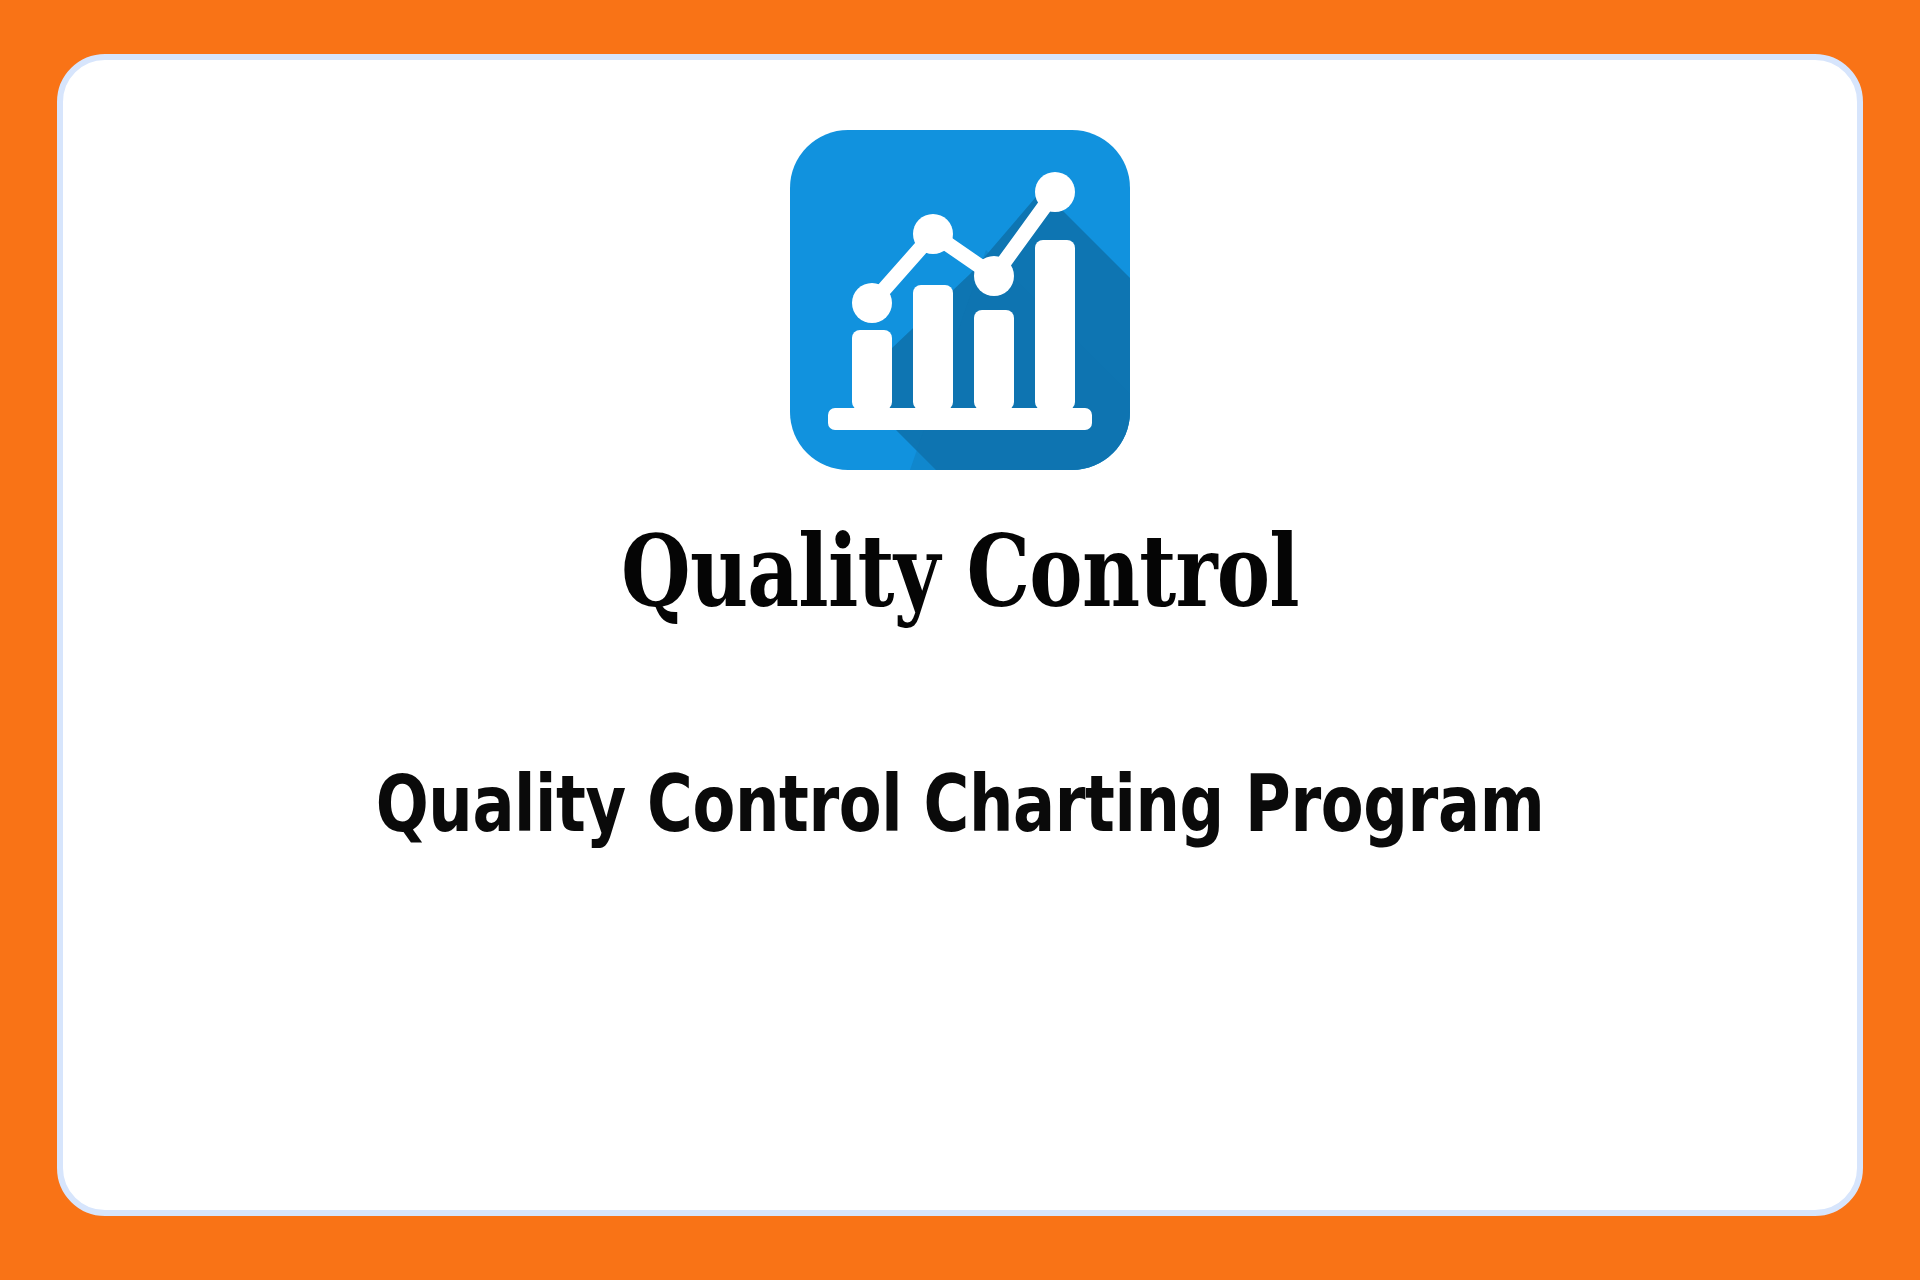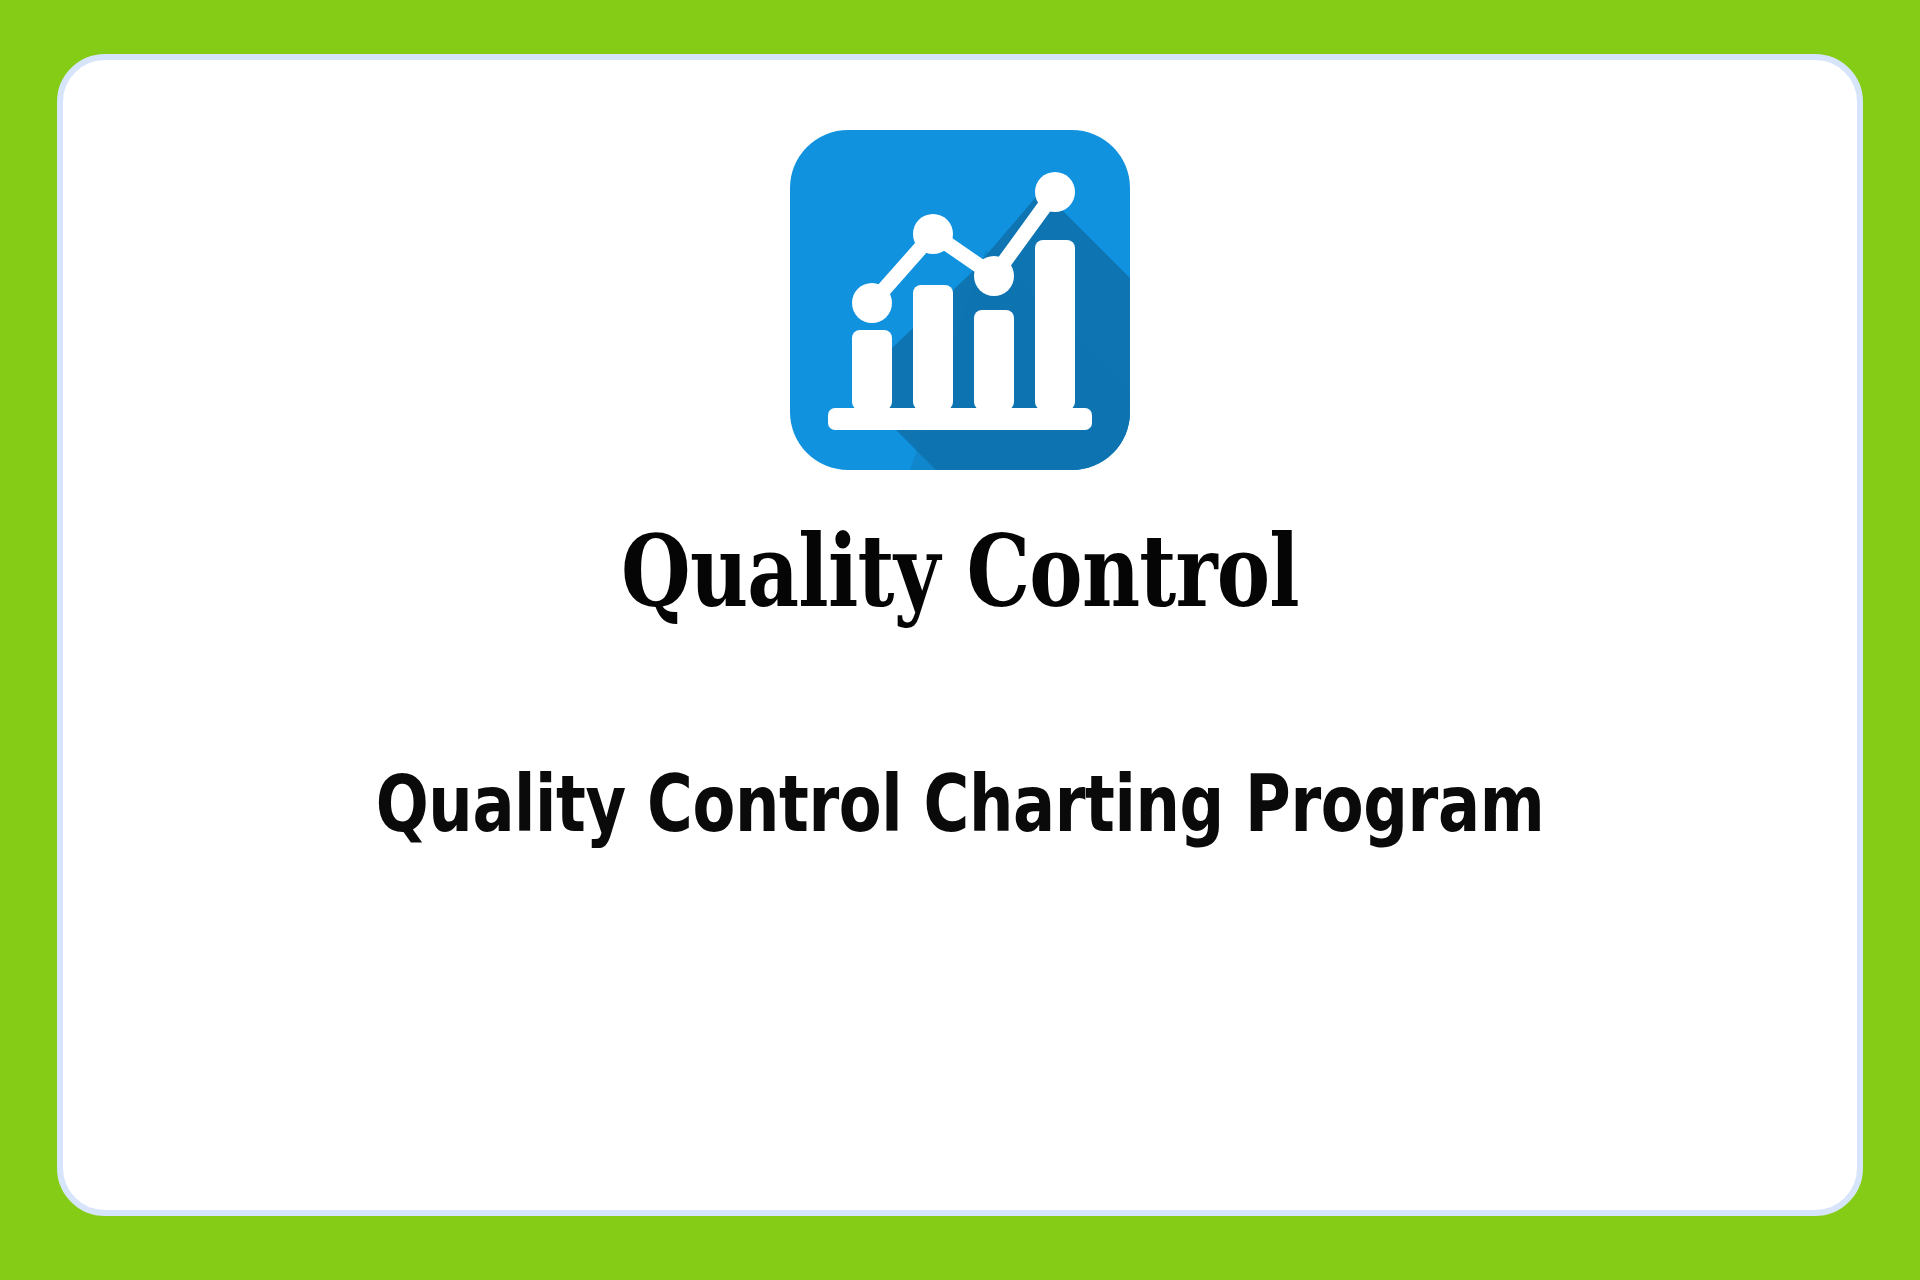--- a/index.html
+++ b/index.html
@@ -7,21 +7,21 @@
     width: 1920px;
     height: 1280px;
     background: #ffffff;
     font-family: "Liberation Sans", sans-serif;
     overflow: hidden;
   }
   .page {
     position: relative;
     width: 1920px;
     height: 1280px;
-    background: #84cc16;
+    background: #f97316;
   }
   .app-card {
     position: absolute;
     left: 57px;
     top: 54px;
     width: 1806px;
     height: 1162px;
     background: #ffffff;
     border: 6px solid #d7e5fc;
     border-radius: 48px;

